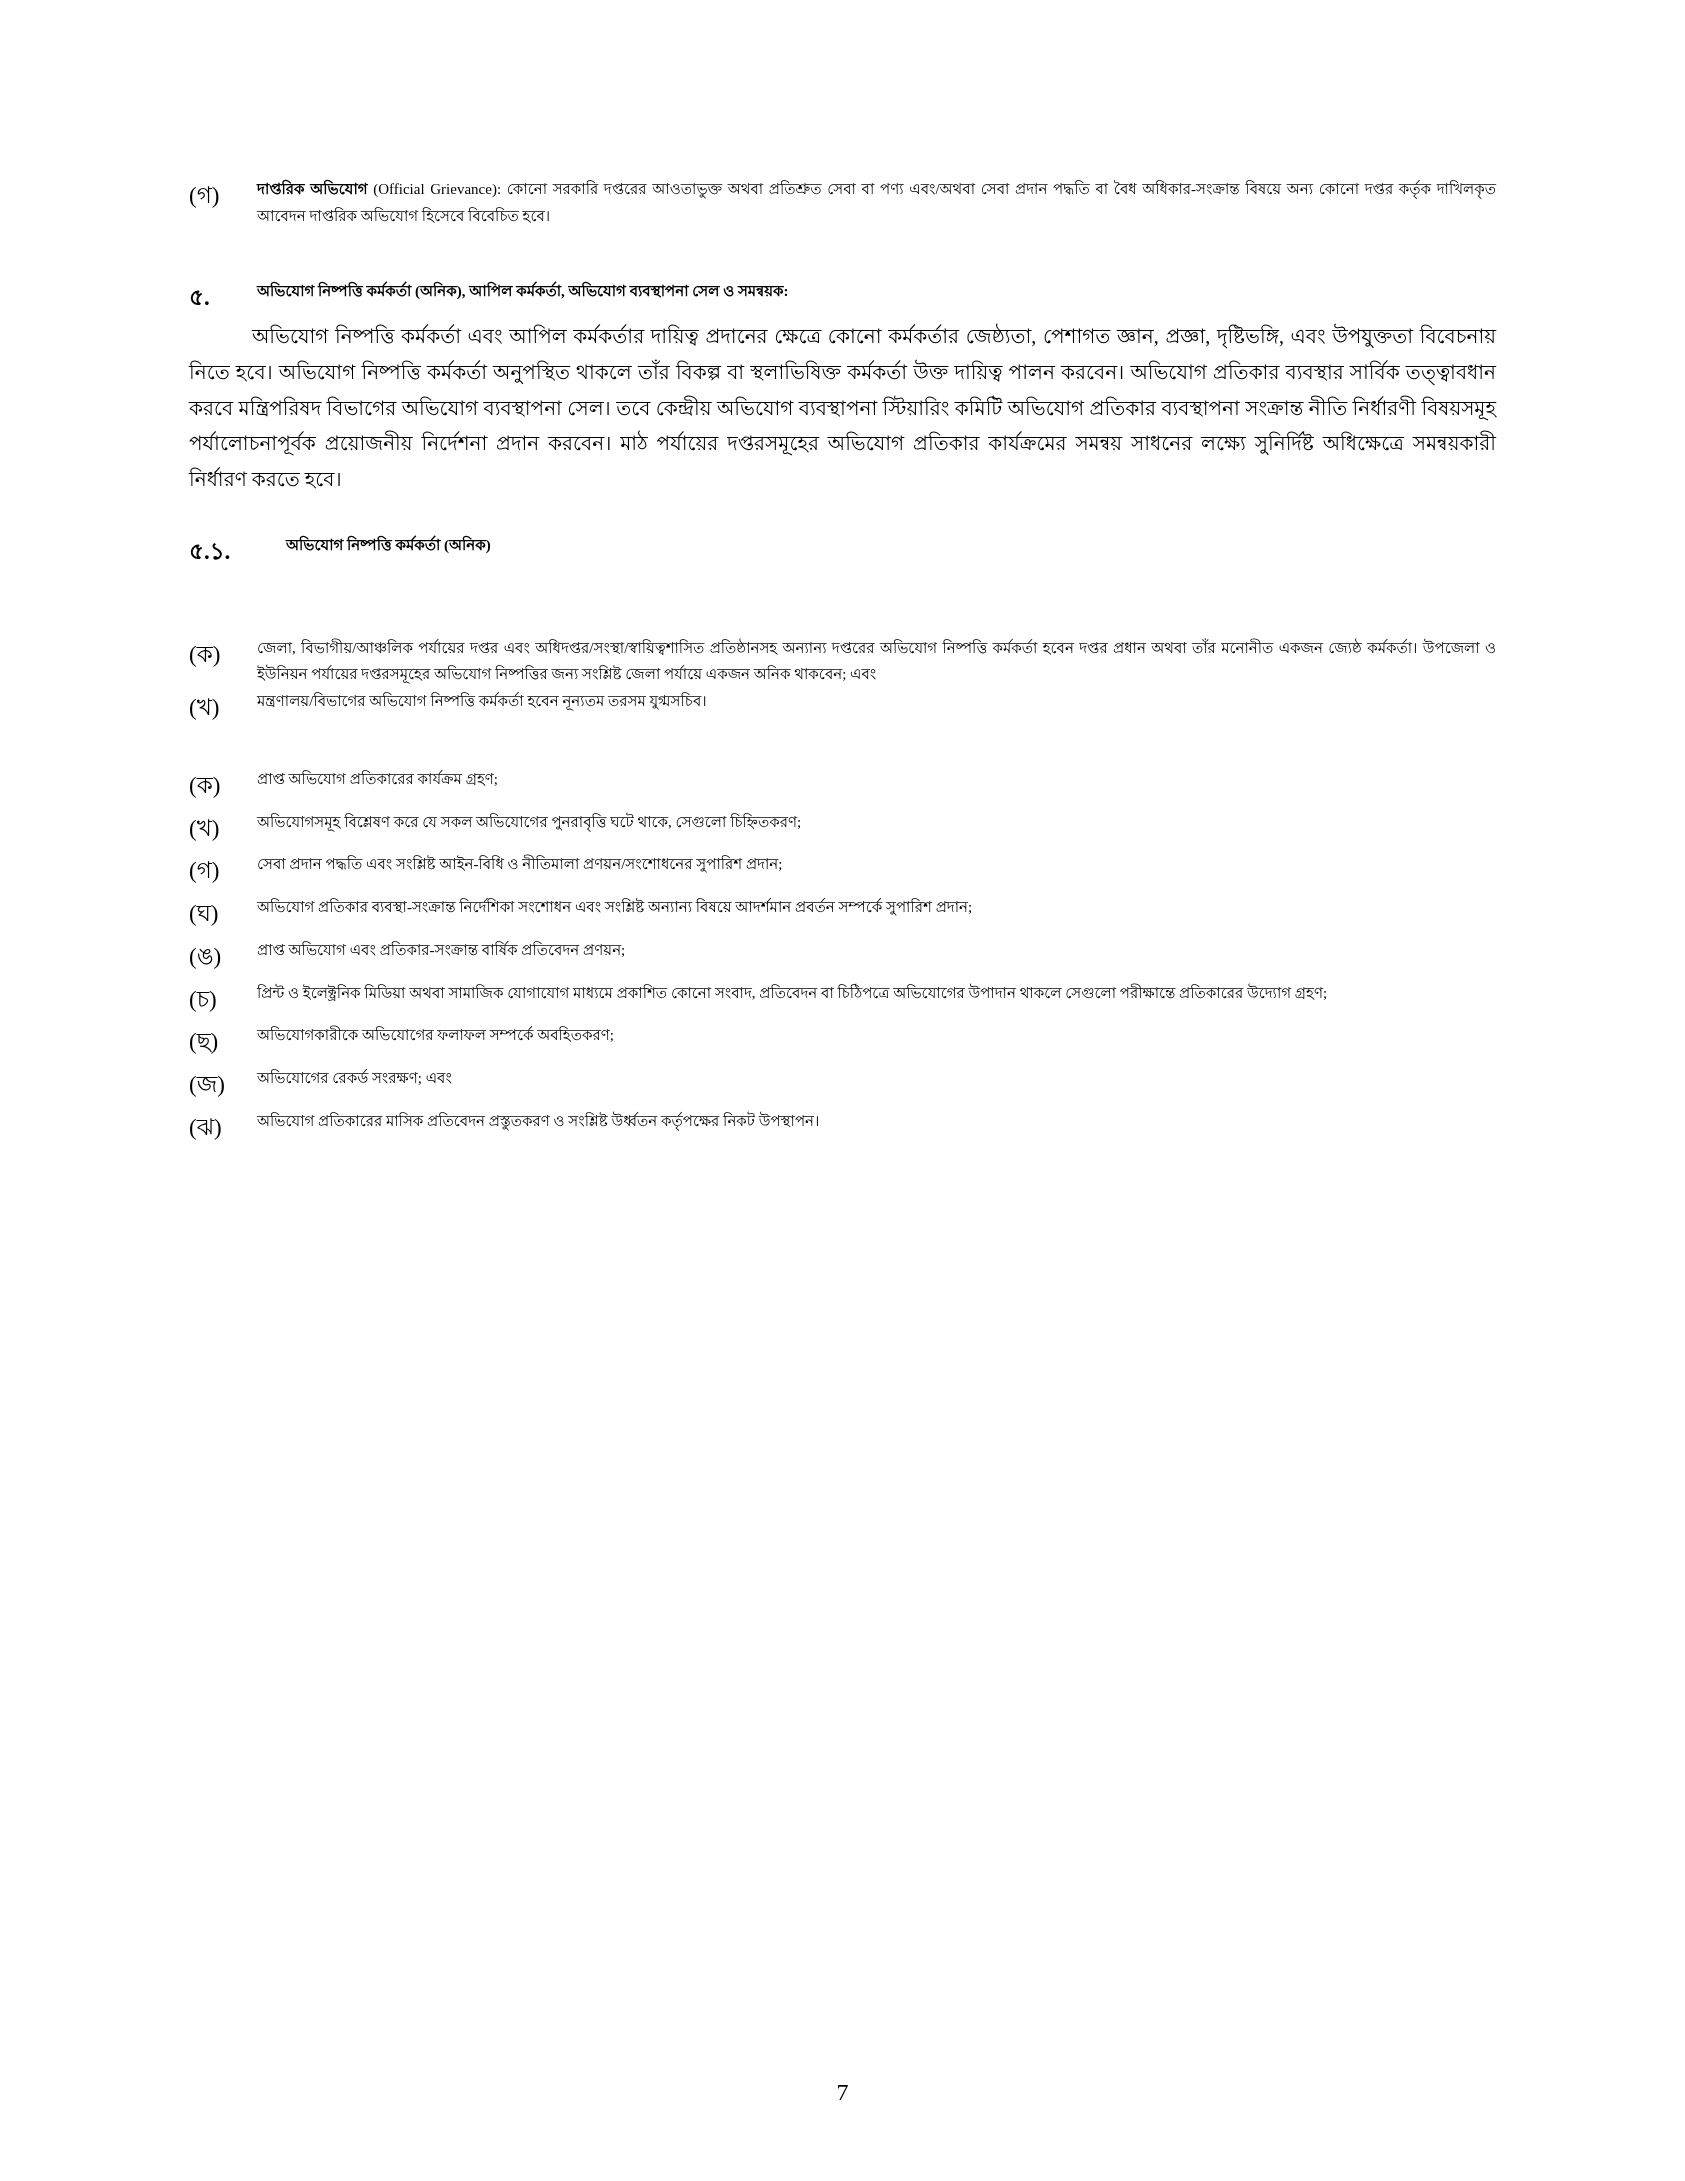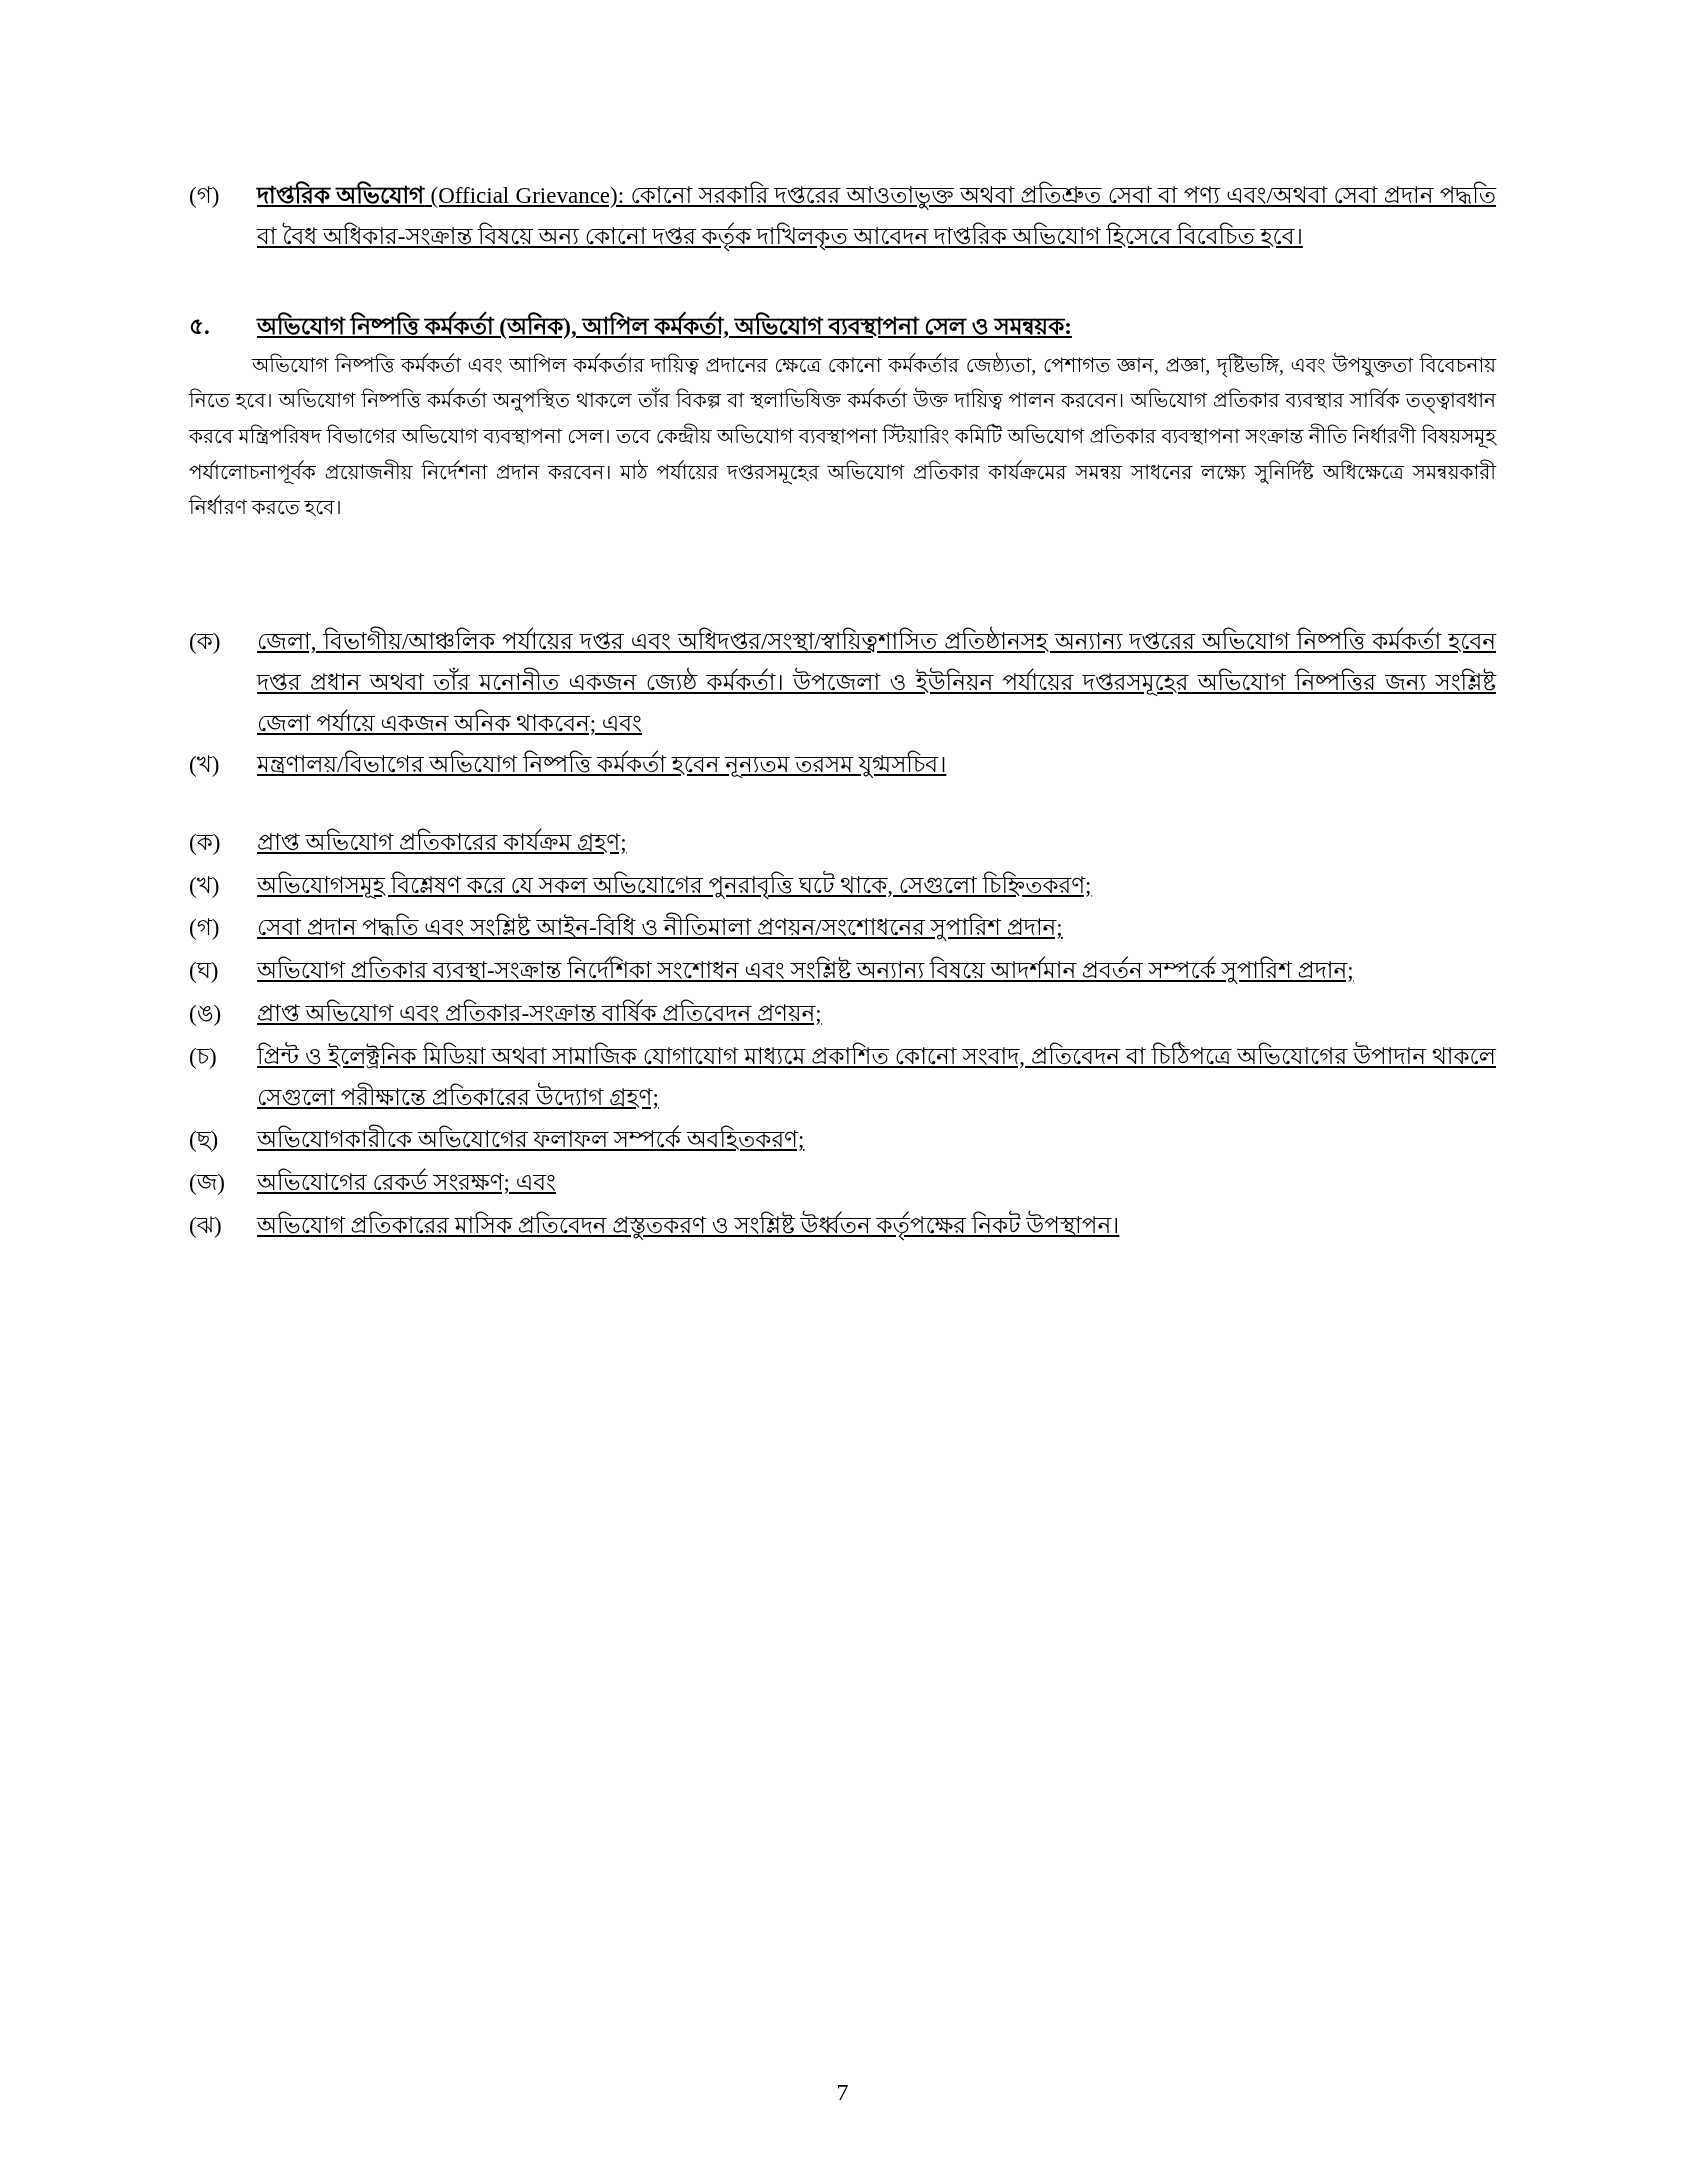--- a/index.html
+++ b/index.html
@@ -36,25 +36,24 @@
     align-items: flex-start;
     margin: 0;
   }
   .row .marker {
     flex: 0 0 auto;
     font-size: 23px;
     line-height: 1.78;
   }
   .row .body {
     flex: 1 1 auto;
-    font-size: 23px;
+    font-size: 15px;
     line-height: 1.78;
     text-align: justify;
     text-justify: inter-word;
-    text-decoration: underline;
   }
   .mk-narrow { width: 68px; }
   .mk-wide   { width: 97px; }
   .bold { font-weight: bold; }
   .heading {
     font-weight: bold;
     font-size: 24px;
     line-height: 1.7;
   }
   .gap-xl { height: 49px; }
@@ -86,20 +85,24 @@
 
   <div class="row">
     <div class="marker mk-narrow heading">৫.</div>
     <div class="body heading">অভিযোগ নিষ্পত্তি কর্মকর্তা (অনিক), আপিল কর্মকর্তা, অভিযোগ ব্যবস্থাপনা সেল ও সমন্বয়ক:</div>
   </div>
 
   <p class="para indent-first">অভিযোগ নিষ্পত্তি কর্মকর্তা এবং আপিল কর্মকর্তার দায়িত্ব প্রদানের ক্ষেত্রে কোনো কর্মকর্তার জেষ্ঠ্যতা, পেশাগত জ্ঞান, প্রজ্ঞা, দৃষ্টিভঙ্গি, এবং উপযুক্ততা বিবেচনায় নিতে হবে। অভিযোগ নিষ্পত্তি কর্মকর্তা অনুপস্থিত থাকলে তাঁর বিকল্প বা স্থলাভিষিক্ত কর্মকর্তা উক্ত দায়িত্ব পালন করবেন। অভিযোগ প্রতিকার ব্যবস্থার সার্বিক তত্ত্বাবধান করবে মন্ত্রিপরিষদ বিভাগের অভিযোগ ব্যবস্থাপনা সেল। তবে কেন্দ্রীয় অভিযোগ ব্যবস্থাপনা স্টিয়ারিং কমিটি  অভিযোগ প্রতিকার ব্যবস্থাপনা সংক্রান্ত নীতি নির্ধারণী বিষয়সমূহ পর্যালোচনাপূর্বক প্রয়োজনীয় নির্দেশনা প্রদান করবেন।  মাঠ পর্যায়ের দপ্তরসমূহের অভিযোগ প্রতিকার কার্যক্রমের সমন্বয় সাধনের লক্ষ্যে সুনির্দিষ্ট অধিক্ষেত্রে সমন্বয়কারী নির্ধারণ করতে হবে।</p>
 
   <div class="gap-l"></div>
 
+  <div class="row">
+    <div class="marker mk-wide heading">৫.১.</div>
+    <div class="body heading">অভিযোগ নিষ্পত্তি কর্মকর্তা (অনিক)</div>
+  </div>
 
   <div class="gap-m"></div>
 
 
   <div class="gap-s"></div>
 
 
   <div class="gap-m"></div>
 
   <div>

